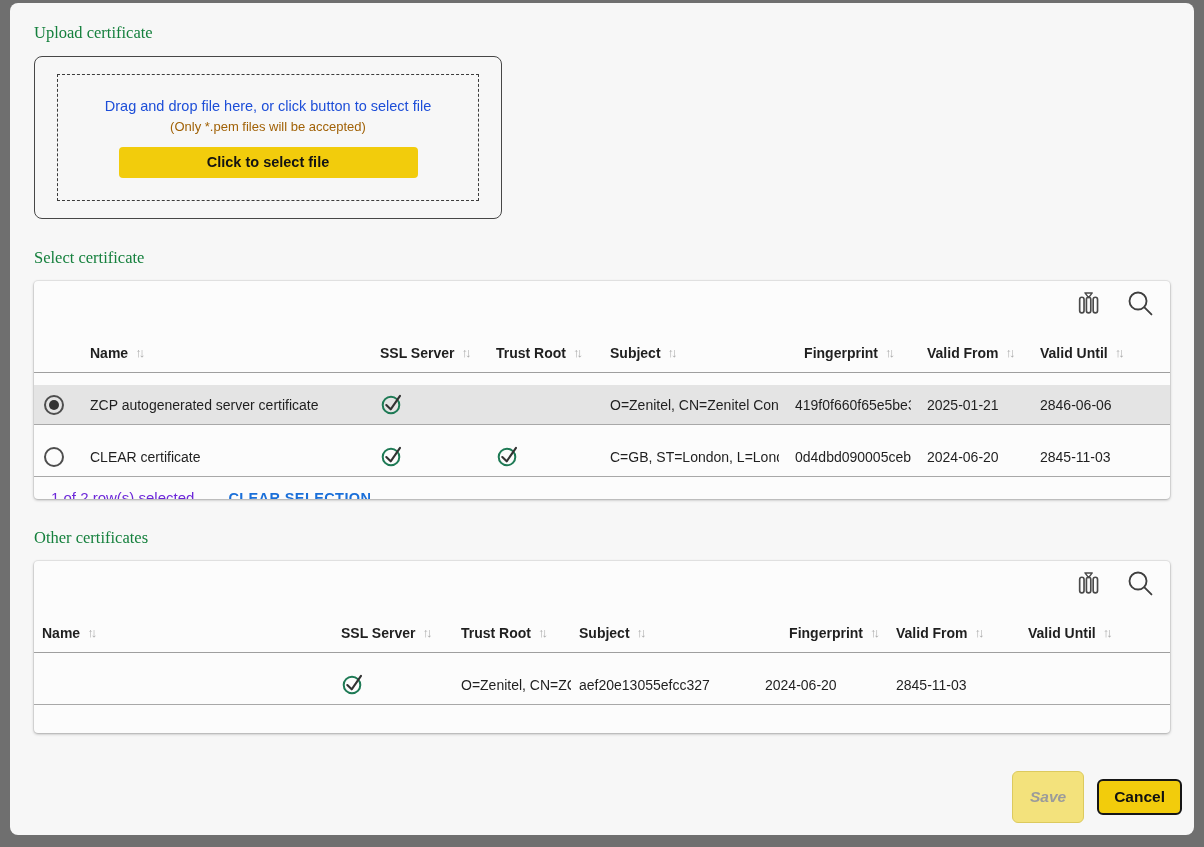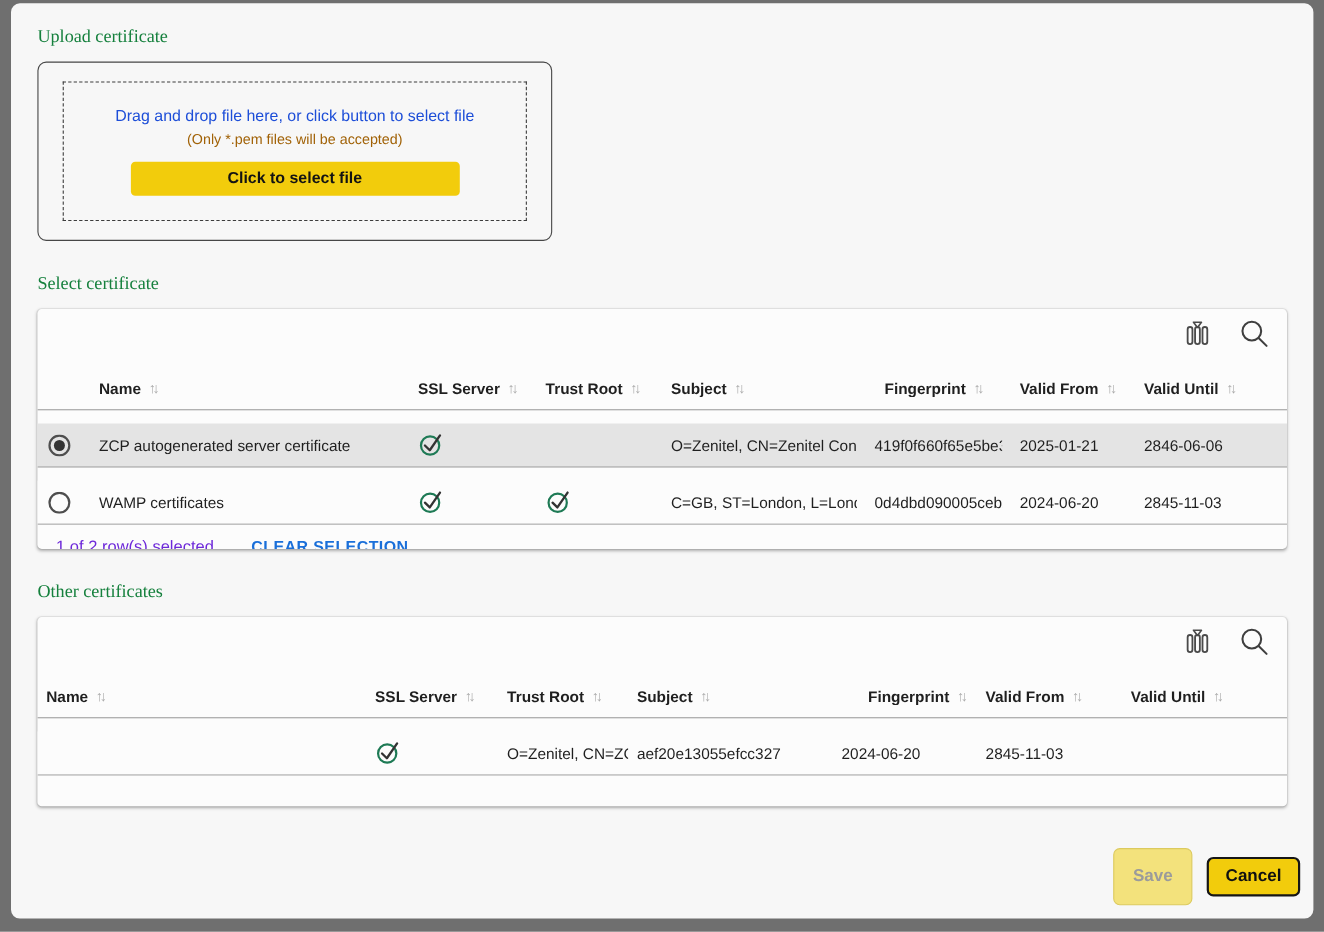--- a/index.html
+++ b/index.html
@@ -125,20 +125,21 @@
     align-items: center;
     gap: 13px;
     padding-bottom: 4px;
     margin-right: -12px;
   }
   .save-btn {
     background: #f3e27c;
     border: 1px solid #dcca5e;
     border-radius: 6px;
     color: #9b9b9b;
+    font-style: italic;
     font-weight: 700;
     font-size: 15.5px;
     padding: 16px 17px;
     font-family: "Liberation Sans", sans-serif;
   }
   .cancel-btn {
     background: #f2cc0c;
     border: 2px solid #161616;
     border-radius: 6px;
     color: #111;
@@ -233,21 +234,21 @@
       <div class="cell">O=Zenitel, CN=Zenitel Conne</div>
       <div class="cell">419f0f660f65e5be3</div>
       <div class="cell">2025-01-21</div>
       <div class="cell">2846-06-06</div>
     </div>
 
     <div class="trow datarow grid-select">
       <div class="cell radio-cell">
           <span class="radio"></span>
         </div>
-      <div class="cell">WAMP certificates</div>
+      <div class="cell">CLEAR certificate</div>
       <div class="cell">
         <span>
           <svg width="25" height="23" viewBox="0 0 24 23" fill="none">
             <circle cx="10.5" cy="13" r="8.3" stroke="#1e7a55" stroke-width="2"></circle>
             <path d="M5.8 13 L10.2 17.3 L19.5 3.8" stroke="#333" stroke-width="2.1" stroke-linecap="round" stroke-linejoin="round"></path>
           </svg>
         </span>
       </div>
       <div class="cell">
         <span>

